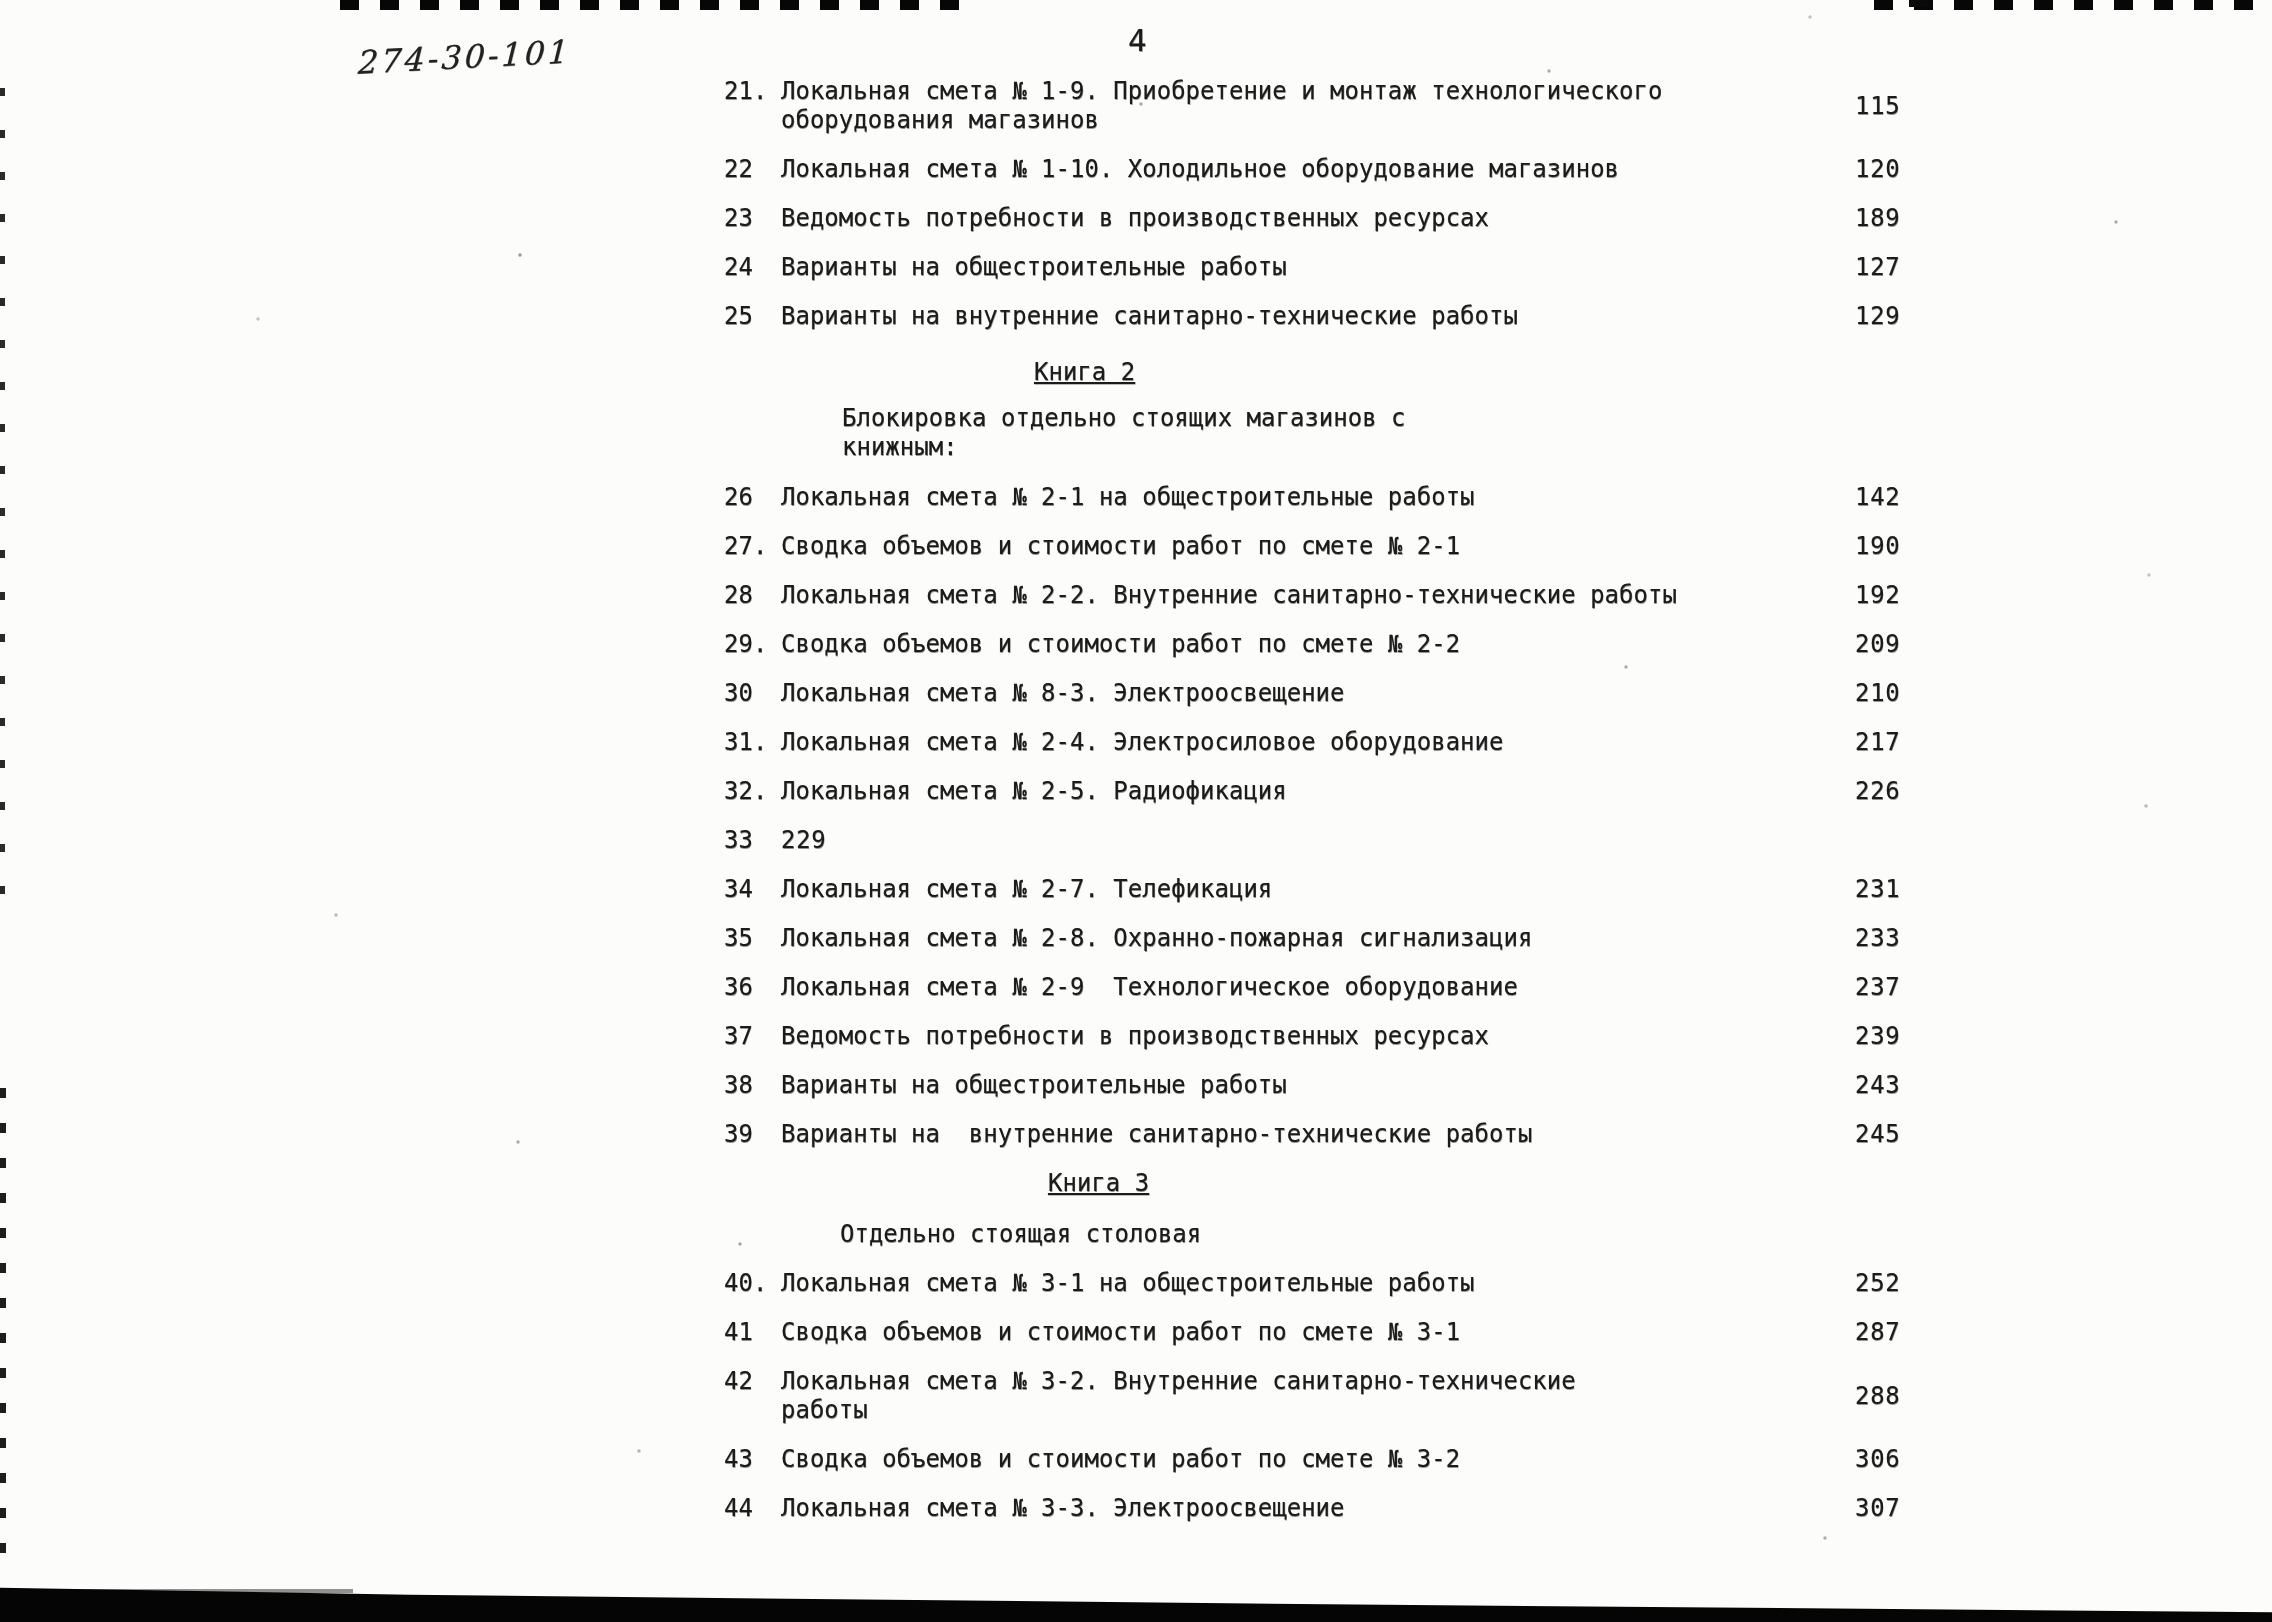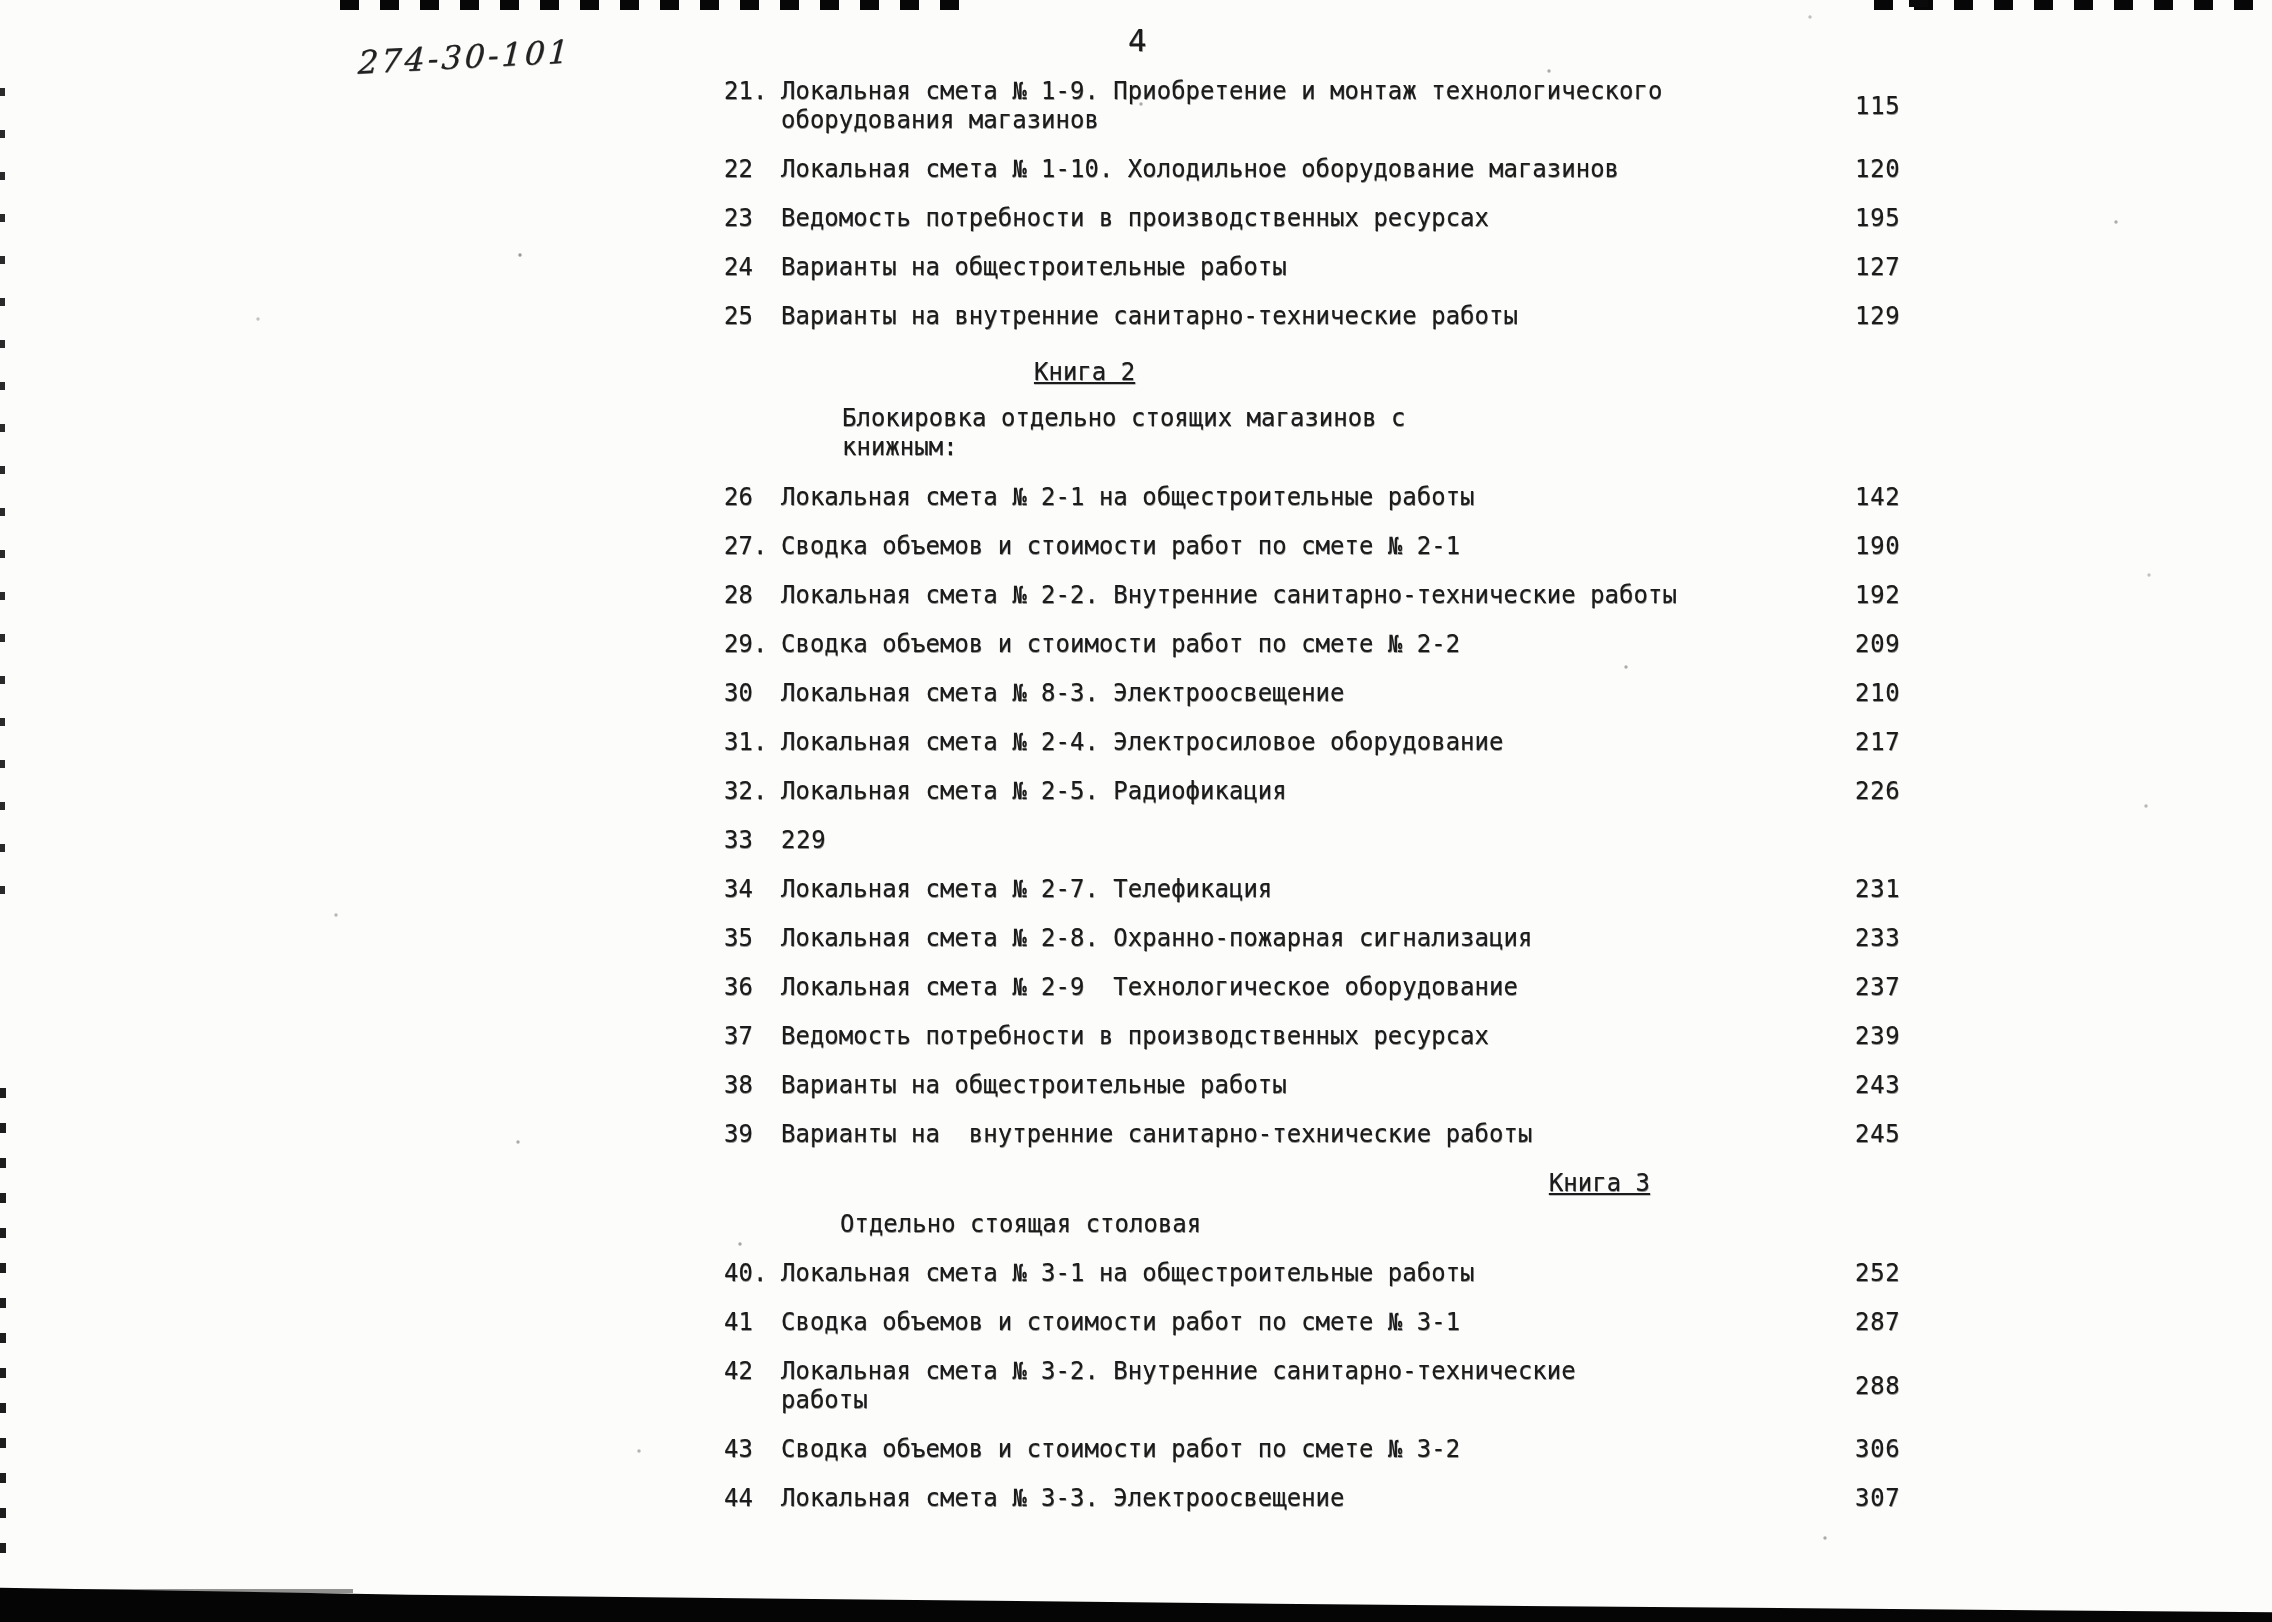--- a/index.html
+++ b/index.html
@@ -58,21 +58,21 @@
   }
   .page-number{position:absolute;left:1128px;top:22px;font-size:31px;}
 
   .toc{position:absolute;left:724px;top:77px;width:1427px;font-size:24px;line-height:29px;}
   .toc-row{display:grid;grid-template-columns:57px 1074px auto;align-items:start;margin-bottom:20px;}
   .toc-row .num{white-space:pre;}
   .toc-row .title{white-space:pre-wrap;}
   .toc-row .pagenum{align-self:center;justify-self:start;letter-spacing:0.7px;}
 
   .book-heading{margin:26.5px 0 17.7px 310px;text-decoration:underline;}
-  .sec-2 .book-heading{margin-top:19px;margin-left:324px;margin-bottom:12px;text-align:center;}
+  .sec-2 .book-heading{margin-top:19px;margin-left:324px;margin-bottom:22px;}
   .section-subheading{margin:0 0 20.6px 118px;white-space:pre-wrap;}
   .sec-2 .section-subheading{margin-left:116px;}
 </style>
 </head>
 <body>
 
 <div class="page">
 
   <div class="top-dashes left"></div>
   <div class="top-dashes right"></div>
@@ -94,21 +94,21 @@
           <span class="pagenum">115</span>
         </div>
         <div class="toc-row">
           <span class="num">22</span>
           <div class="title">Локальная смета № 1-10. Холодильное оборудование магазинов</div>
           <span class="pagenum">120</span>
         </div>
         <div class="toc-row">
           <span class="num">23</span>
           <div class="title">Ведомость потребности в производственных ресурсах</div>
-          <span class="pagenum">195</span>
+          <span class="pagenum">189</span>
         </div>
         <div class="toc-row">
           <span class="num">24</span>
           <div class="title">Варианты на общестроительные работы</div>
           <span class="pagenum">127</span>
         </div>
         <div class="toc-row">
           <span class="num">25</span>
           <div class="title">Варианты на внутренние санитарно-технические работы</div>
           <span class="pagenum">129</span>

